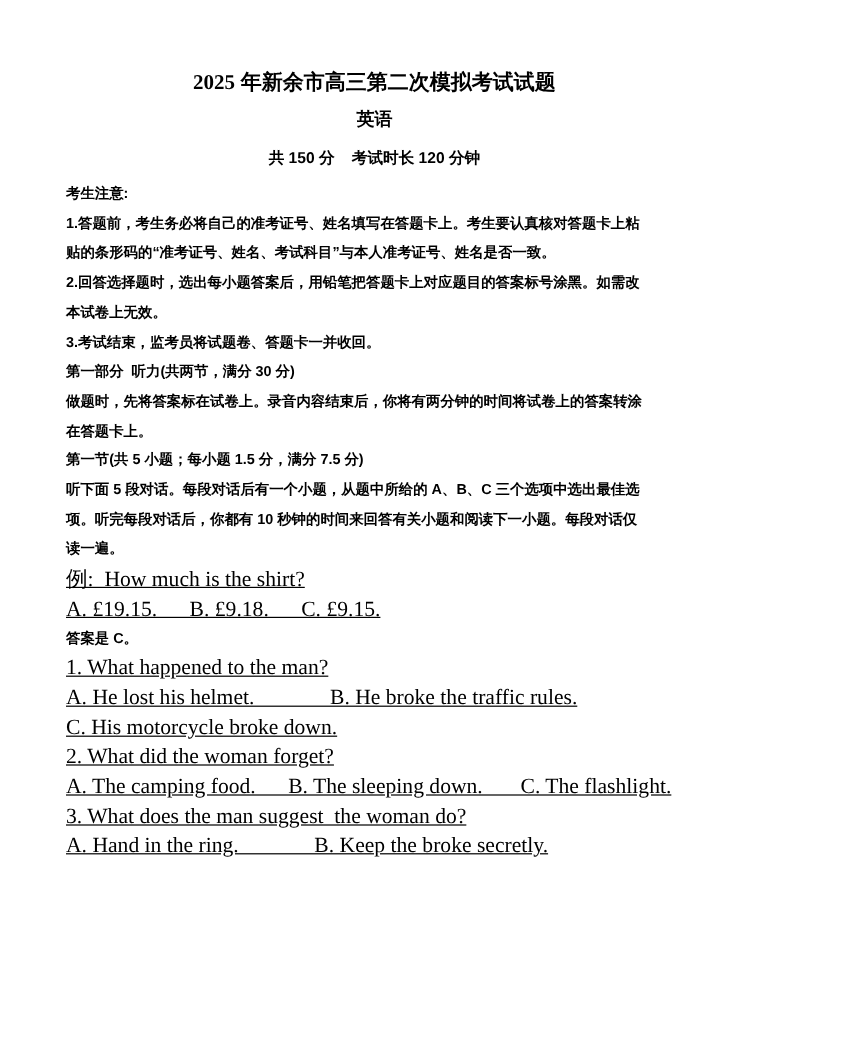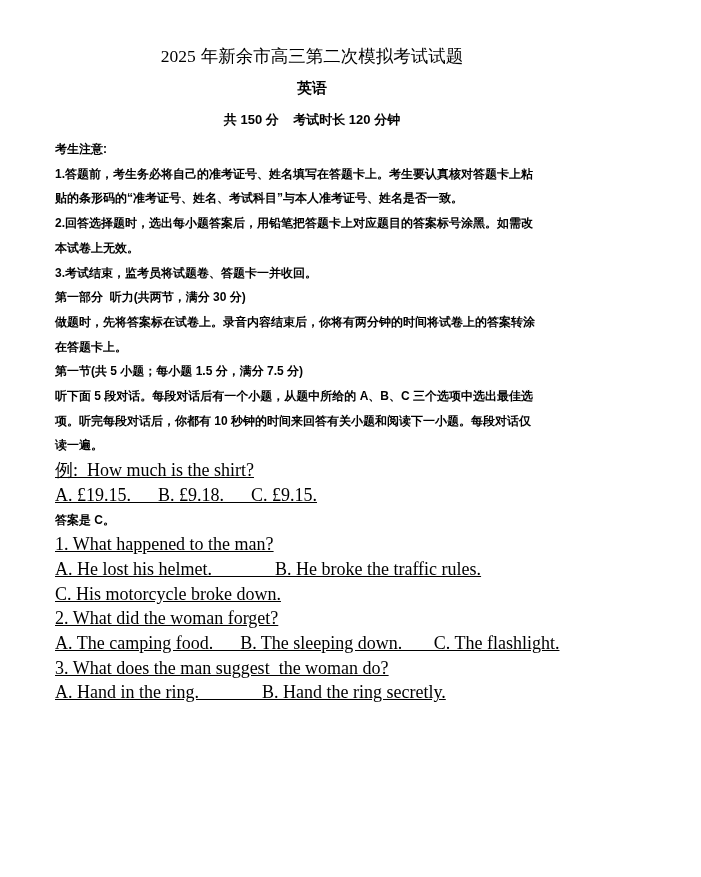--- a/index.html
+++ b/index.html
@@ -15,22 +15,22 @@
     background: #ffffff;
     overflow: hidden;
   }
   .content {
     position: absolute;
     left: 55px; top: 45px;
     width: 514px;
   }
   .center { text-align: center; }
   .doc-title {
-    font-size: 17.5px; font-weight: normal;
-    line-height: 22px; margin: 0 0 11px 0;
+    font-size: 17.5px; font-weight: bold;
+    line-height: 22px; margin: 12px 0 11px 0;
     white-space: pre-wrap;
   }
   .doc-title .year { font-family: "Liberation Serif", serif; }
   .doc-subject {
     font-size: 15px; font-weight: bold;
     line-height: 20px; margin: 0 0 13px 0;
   }
   .doc-score {
     font-size: 13px; font-weight: bold;
     line-height: 18px; margin: 0 0 8px 0;
@@ -101,20 +101,20 @@
         <div class="line en">C. His motorcycle broke down.</div>
       </div>
 
       <div>
         <div class="line en">2. What did the woman forget?</div>
         <div class="line en">A. The camping food.      B. The sleeping down.       C. The flashlight.</div>
       </div>
 
       <div>
         <div class="line en">3. What does the man suggest  the woman do?</div>
-        <div class="line en">A. Hand in the ring.              B. Hand the ring secretly.</div>
+        <div class="line en">A. Hand in the ring.              B. Keep the broke secretly.</div>
 
       </div>
 
     </div>
 
   </div>
 </div>
 
 </body></html>

